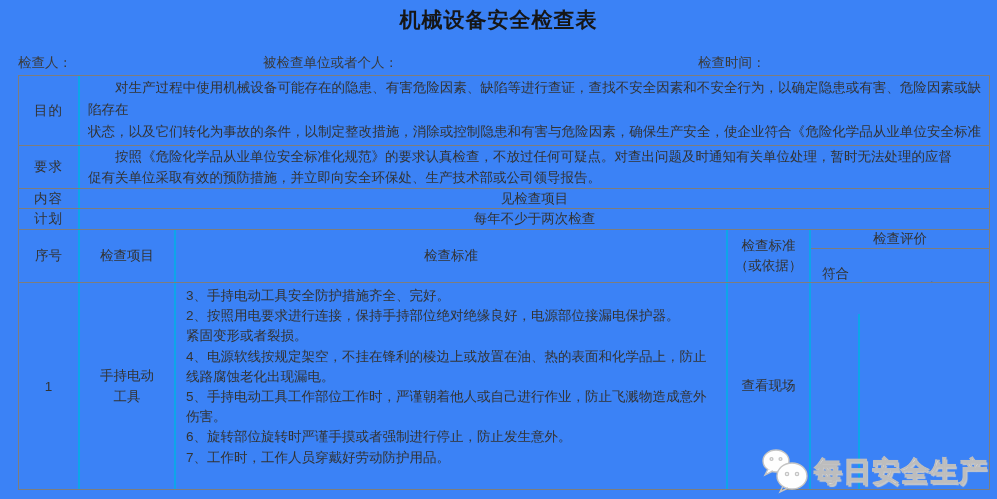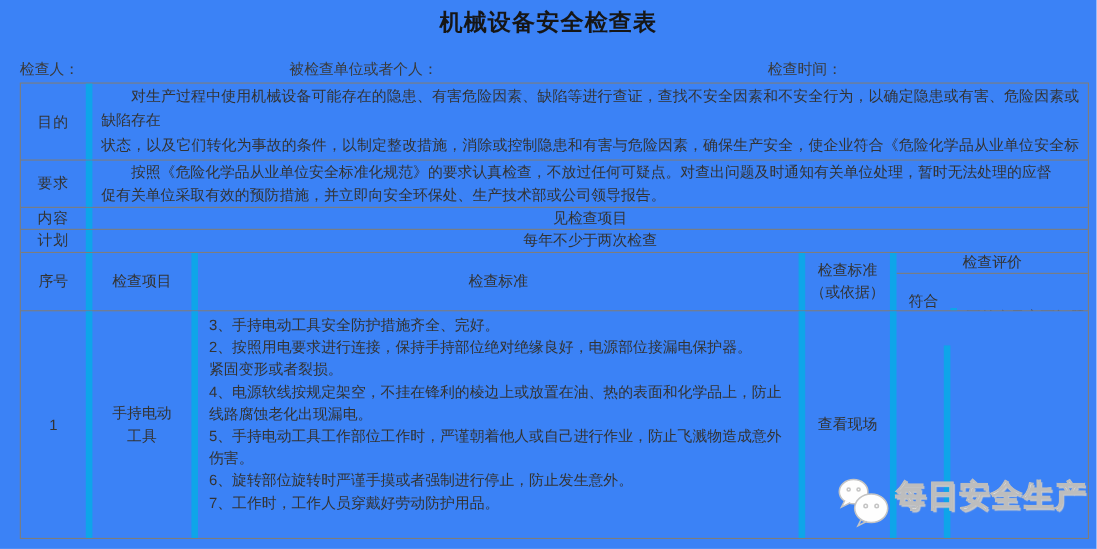--- a/index.html
+++ b/index.html
@@ -22,21 +22,21 @@
   .info-inspected{left:252px;margin-left:11px;}
   .info-time{left:698px;}
 
   .sheet{
     position:absolute;left:18px;top:75px;width:972px;height:415px;
     box-sizing:border-box;border:1px solid #7d7d7d;
     font-size:13.5px;color:#333;
   }
   .trow{display:flex;box-sizing:border-box;border-bottom:1px solid #7d7d7d;}
   .trow:last-child{border-bottom:none;}
-  .cell{box-sizing:border-box;border-left:6px solid #0ea5e9;overflow:hidden;}
+  .cell{box-sizing:border-box;border-left:2px solid #0ea5e9;overflow:hidden;}
   .cell:first-child{border-left:none;text-align:center;}
   .label-cell{display:flex;align-items:center;justify-content:center;letter-spacing:1px;}
   .w-idx{width:59px;flex:0 0 59px;}
   .w-item{width:96px;flex:0 0 96px;}
   .w-std{width:552px;flex:0 0 552px;}
   .w-method{width:83px;flex:0 0 83px;}
   .w-conform{width:49px;flex:0 0 49px;}
   .w-noncon{width:131px;flex:0 0 131px;margin-top:31px;}
   .w-content{flex:1;}
 
@@ -56,22 +56,22 @@
   .method-head{flex-direction:column;line-height:20px;}
   .eval-group{display:flex;flex-direction:column;flex:1;}
   .eval-top{height:25px;box-sizing:border-box;border-bottom:1px solid #7d7d7d;display:flex;align-items:center;justify-content:center;}
   .eval-bottom{flex:1;display:flex;}
   .eval-bottom .cell{display:flex;align-items:center;justify-content:center;}
 
   .std-lines{padding:3px 8px 0 10px;line-height:20.2px;white-space:nowrap;}
   .item-lines{line-height:21px;text-align:center;}
 
   .watermark{
-    position:absolute;left:760px;top:432px;height:52px;
-    display:flex;align-items:flex-start;z-index:5;
+    position:absolute;left:760px;top:446px;height:52px;
+    display:flex;align-items:center;z-index:5;
   }
   .wm-text{
     font-size:28px;letter-spacing:1px;font-weight:bold;
     color:#fdfdfd;
     -webkit-text-stroke:1px #bdbdbd;
     text-shadow:1.5px 1.5px 1px #c9c9c9, 0 0 1px #b5b5b5;
     white-space:nowrap;
   }
   .wm-icon{margin-right:4px;}
 </style>

